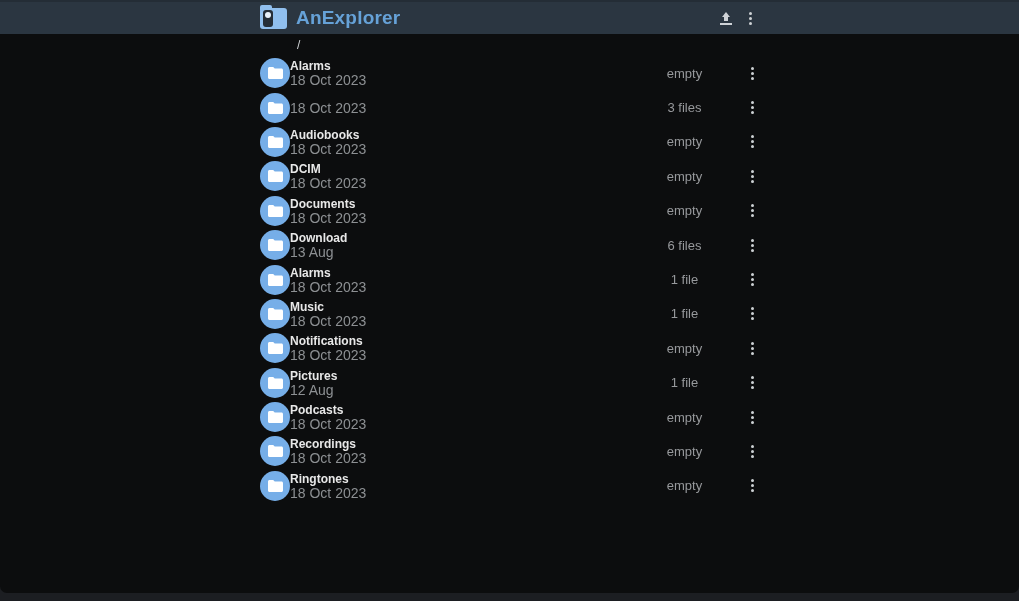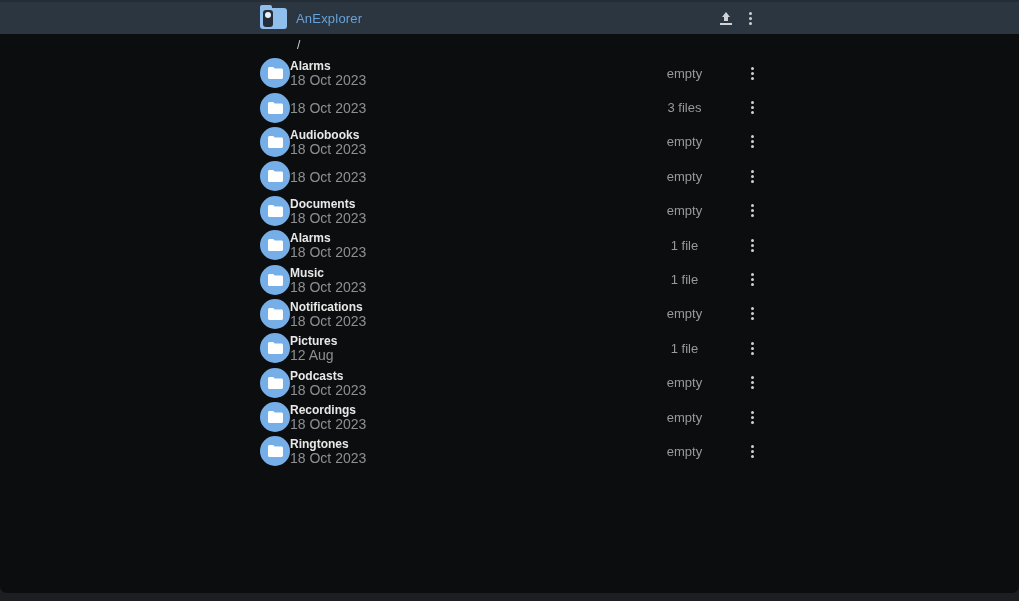--- a/index.html
+++ b/index.html
@@ -8,21 +8,21 @@
   .content-layer { position:absolute; top:0; left:0; width:1019px; height:593px; background:#0c0d0e; border-radius:0 0 7px 7px; overflow:hidden; }
   .bottom-bar { position:absolute; bottom:0; left:0; width:1019px; height:9px; background:#1c1e22; }
 
   
   .appbar { height:34px; background:#2b3641; border-top:2px solid #242d36; }
   .col { width:505px; margin:0 auto; height:100%; display:flex; align-items:center; }
   .logo { position:relative; width:27px; height:21px; margin-left:3px; background:#90bfee; border-radius:3px; flex:0 0 auto; }
   .logo::before { content:""; position:absolute; top:-3px; left:0; width:12px; height:5px; background:#90bfee; border-radius:2px 2px 0 0; }
   .logo .lens { position:absolute; top:2px; left:3px; width:10px; height:17px; background:#252e38; border-radius:3px; }
   .logo .lens::after { content:""; position:absolute; top:2px; left:2px; width:6px; height:6px; background:#e8f1fa; border-radius:50%; }
-  .app-title { margin-left:9px; font-size:13px; font-weight:normal; color:#66a2d8; letter-spacing:0.2px; }
+  .app-title { margin-left:9px; font-size:19px; font-weight:bold; color:#66a2d8; letter-spacing:0.2px; }
   .appbar .spacer { flex:1; }
   .icon-btn { width:24px; height:28px; display:flex; align-items:center; justify-content:center; background:transparent; border:none; cursor:pointer; }
 
   
   .upload-glyph { position:relative; width:12px; height:13px; }
   .upload-glyph .arrow { position:absolute; top:0; left:2px; width:0; height:0; border-left:4px solid transparent; border-right:4px solid transparent; border-bottom:5px solid #cfd3d7; }
   .upload-glyph .stem { position:absolute; top:5px; left:4px; width:4px; height:4px; background:#cfd3d7; }
   .upload-glyph .base { position:absolute; bottom:0; left:0; width:12px; height:2px; background:#cfd3d7; }
 
   
@@ -139,20 +139,21 @@
     </button>
   </div>
 
   <div class="row">
     <div class="avatar">
       <svg width="15" height="12" viewBox="0 0 15 12">
         <path d="M0 1.5 C0 0.7 0.7 0 1.5 0 L5.2 0 L6.7 1.6 L13.5 1.6 C14.3 1.6 15 2.3 15 3.1 L15 10.5 C15 11.3 14.3 12 13.5 12 L1.5 12 C0.7 12 0 11.3 0 10.5 Z" fill="#ffffff"></path>
       </svg>
     </div>
     <div class="texts">
+      <div class="fname">DCIM</div>
       <div class="fdate">18 Oct 2023</div>
     </div>
     <div class="fsummary">empty</div>
     <button class="row-menu">
       <span class="dots-glyph">
                 <i></i>
                 <i></i>
                 <i></i>
               </span>
     </button>
@@ -171,20 +172,39 @@
     <div class="fsummary">empty</div>
     <button class="row-menu">
       <span class="dots-glyph">
                 <i></i>
                 <i></i>
                 <i></i>
               </span>
     </button>
   </div>
 
+  <div class="row">
+    <div class="avatar">
+      <svg width="15" height="12" viewBox="0 0 15 12">
+        <path d="M0 1.5 C0 0.7 0.7 0 1.5 0 L5.2 0 L6.7 1.6 L13.5 1.6 C14.3 1.6 15 2.3 15 3.1 L15 10.5 C15 11.3 14.3 12 13.5 12 L1.5 12 C0.7 12 0 11.3 0 10.5 Z" fill="#ffffff"></path>
+      </svg>
+    </div>
+    <div class="texts">
+      <div class="fname">Download</div>
+      <div class="fdate">13 Aug</div>
+    </div>
+    <div class="fsummary">6 files</div>
+    <button class="row-menu">
+      <span class="dots-glyph">
+                <i></i>
+                <i></i>
+                <i></i>
+              </span>
+    </button>
+  </div>
 
   <div class="row">
     <div class="avatar">
       <svg width="15" height="12" viewBox="0 0 15 12">
         <path d="M0 1.5 C0 0.7 0.7 0 1.5 0 L5.2 0 L6.7 1.6 L13.5 1.6 C14.3 1.6 15 2.3 15 3.1 L15 10.5 C15 11.3 14.3 12 13.5 12 L1.5 12 C0.7 12 0 11.3 0 10.5 Z" fill="#ffffff"></path>
       </svg>
     </div>
     <div class="texts">
       <div class="fname">Alarms</div>
       <div class="fdate">18 Oct 2023</div>

